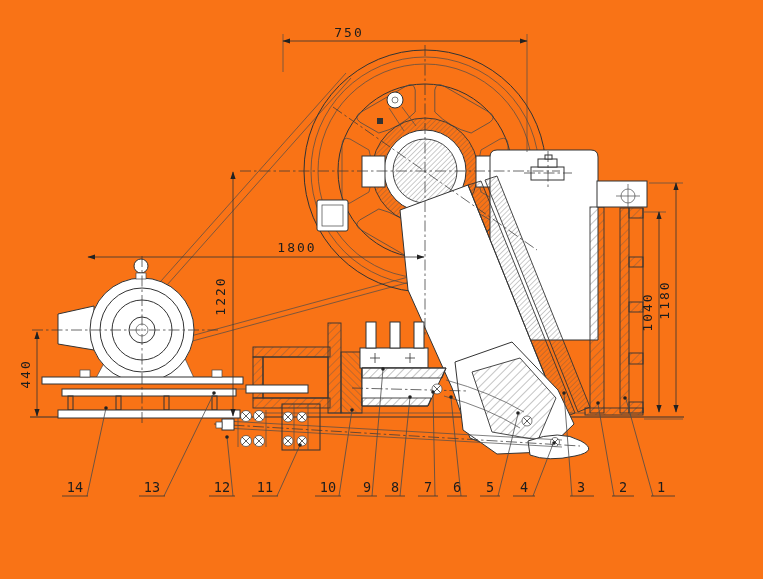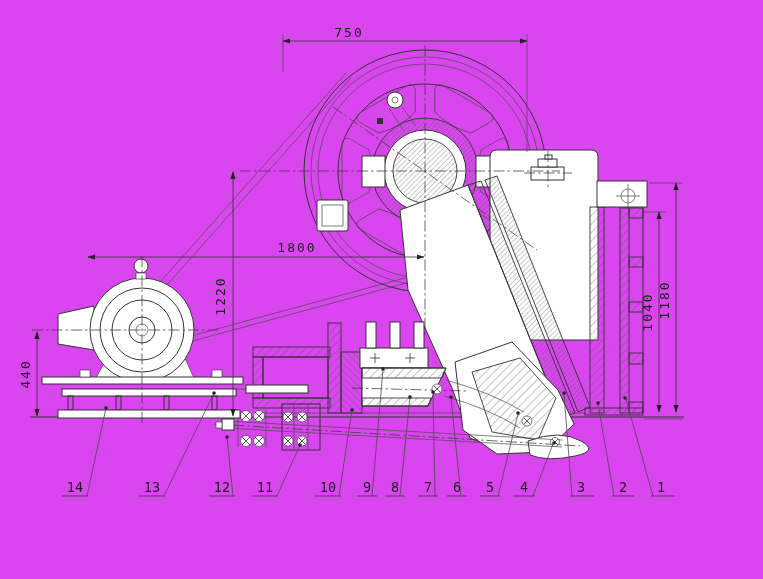--- a/index.html
+++ b/index.html
@@ -1,16 +1,16 @@
 <!DOCTYPE html>
 <html><head>
 <meta charset="utf-8">
 <style>
   html,body{margin:0;padding:0;background:#fff;}
-  .stage{width:763px;height:579px;position:relative;background:#d946ef;overflow:hidden;}
+  .stage{width:763px;height:579px;position:relative;background:#f97316;overflow:hidden;}
   svg{display:block;}
   .ln{fill:none;stroke:#333;stroke-width:1;}
   .thin{fill:none;stroke:#4a4a4a;stroke-width:.7;}
   .wh{fill:#fff;stroke:#333;stroke-width:1;}
   .whthin{fill:#fff;stroke:#444;stroke-width:.7;}
   .cl{fill:none;stroke:#3a3a3a;stroke-width:.75;stroke-dasharray:11 3 2.5 3;}
   .dim{stroke:#333;stroke-width:.8;fill:none;}
   .ext{stroke:#4a4a4a;stroke-width:.7;fill:none;}
   .ldr{stroke:#4a4a4a;stroke-width:.8;fill:none;}
   .dot{fill:#222;}

